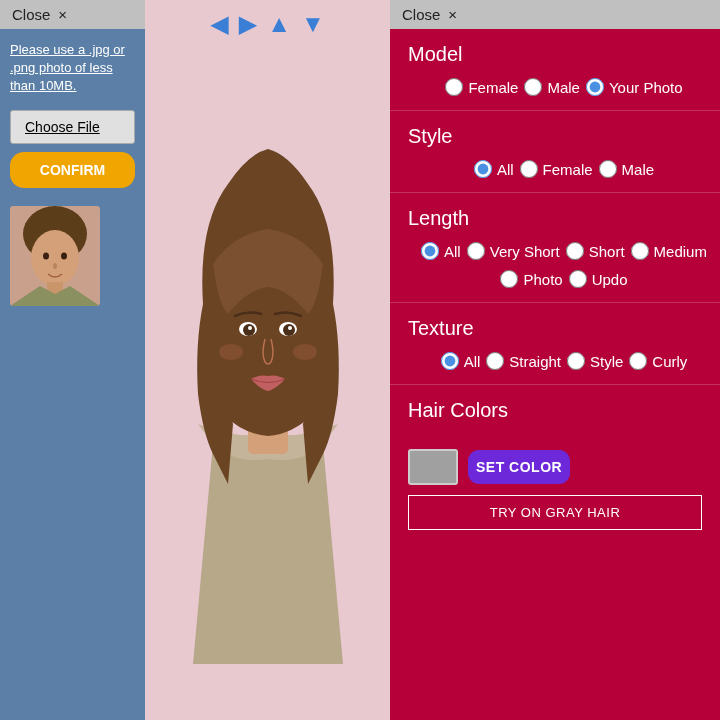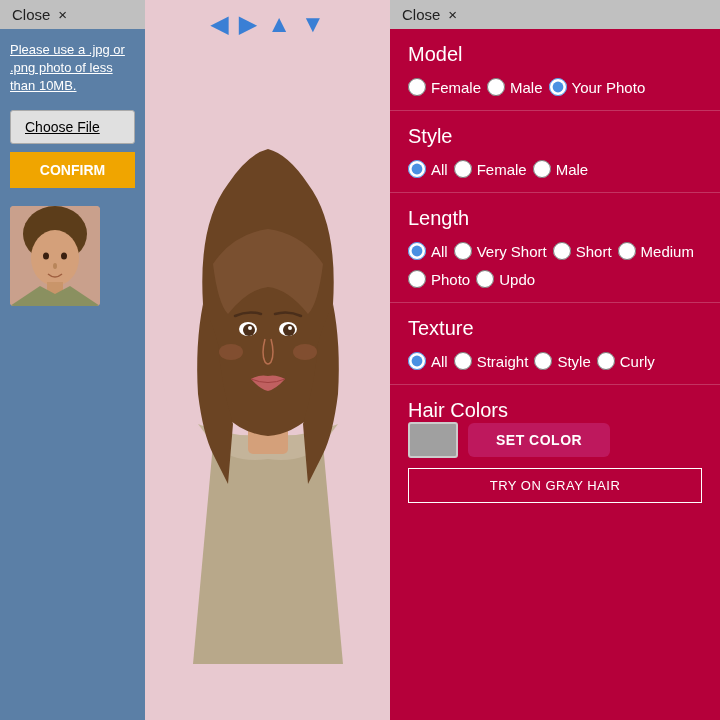--- a/index.html
+++ b/index.html
@@ -50,21 +50,21 @@
       cursor: pointer;
       width: calc(100% - 20px);
       text-align: left;
       text-decoration: underline;
     }
     .confirm-btn {
       margin: 0 10px 14px 10px;
       background: #f0a500;
       color: white;
       border: none;
-      border-radius: 0;
+      border-radius: 14px;
       padding: 10px 14px;
       font-size: 14px;
       font-weight: bold;
       cursor: pointer;
       width: calc(100% - 20px);
       text-align: center;
     }
     .thumbnail {
       margin: 4px 10px;
       width: 90px;
@@ -147,20 +147,21 @@
       color: white;
       font-size: 20px;
       font-weight: normal;
       margin-bottom: 12px;
     }
     .radio-group {
       display: flex;
       flex-wrap: wrap;
       gap: 10px 6px;
       align-items: center;
+      justify-content: center;
     }
     .radio-item {
       display: flex;
       align-items: center;
       gap: 5px;
       cursor: pointer;
     }
     .radio-item input[type="radio"] {
       accent-color: #4a90e2;
       width: 18px;
@@ -174,40 +175,40 @@
     }
 
     
     .hair-colors-section {
       padding: 14px 18px;
     }
     .hair-colors-title {
       color: white;
       font-size: 20px;
       font-weight: normal;
-      margin-bottom: 0;
+      margin-bottom: 27px;
     }
     .color-row {
       display: flex;
       align-items: center;
       gap: 10px;
     }
     .color-swatch {
       width: 50px;
       height: 36px;
       background: #a0a0a0;
       border: 2px solid #ccc;
       border-radius: 3px;
     }
     .set-color-btn {
-      background: #be185d;
+      background: #6d28d9;
       color: white;
       border: none;
-      border-radius: 6px;
-      padding: 9px 28px;
+      border-radius: 11px;
+      padding: 9px 8px;
       font-size: 14px;
       font-weight: bold;
       cursor: pointer;
       letter-spacing: 0.5px;
     }
     .try-gray-btn {
       background: #b5003a;
       color: white;
       border: 1px solid white;
       border-radius: 0;

